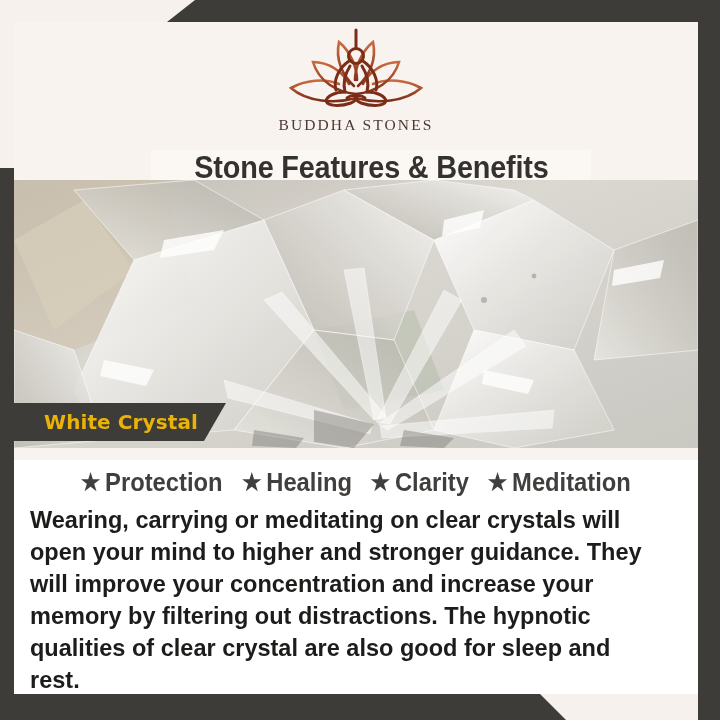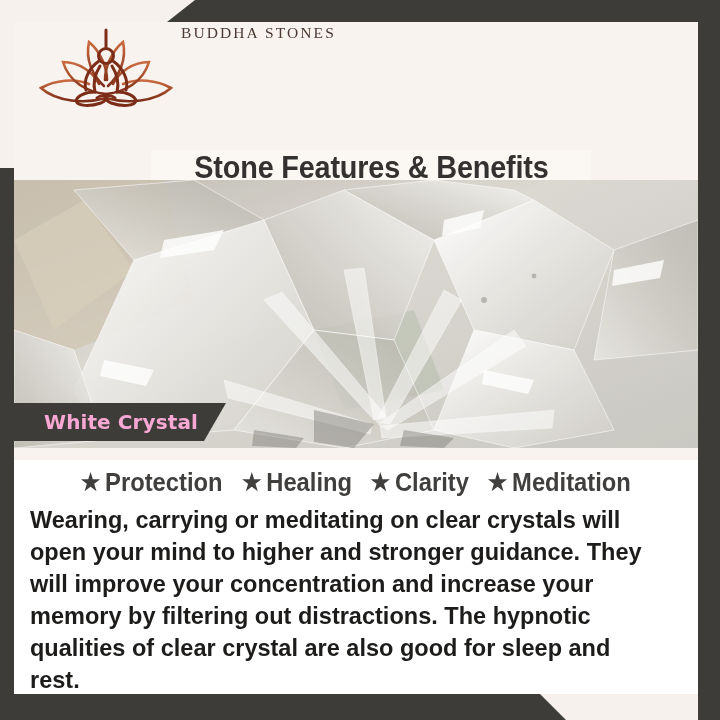--- a/index.html
+++ b/index.html
@@ -17,22 +17,22 @@
   .frame-left{position:absolute;left:0;top:168px;width:14px;height:552px;
       background:#3e3c39;}
   .frame-bottom{position:absolute;left:0;bottom:0;width:720px;height:26px;
       background:#3e3c39;
       clip-path:polygon(0 0,540px 0,566px 26px,0 26px);}
 
   
   .header{position:absolute;left:14px;top:22px;width:684px;height:158px;
       background:#f8f3ee;}
 
-  .logo-wrap{position:absolute;left:17px;top:0;width:684px;height:110px;
-      display:flex;flex-direction:row;align-items:flex-start;justify-content:flex-start;}
+  .logo-wrap{position:absolute;left:0;top:0;width:684px;height:110px;
+      display:flex;flex-direction:column;align-items:center;justify-content:flex-start;}
   .logo-mark{margin-top:6px;}
   .logo-word{margin-top:2px;font-family:"Liberation Serif",serif;
       font-size:15.5px;letter-spacing:2.1px;color:#4a3a33;font-weight:400;}
 
   
   .title-banner{position:absolute;left:137px;top:128px;width:440px;height:52px;
       background:#fbf7f3;display:flex;justify-content:center;}
   .title-text{font-family:"Liberation Sans Narrow","Liberation Sans",sans-serif;
       font-weight:700;font-size:31px;color:#333231;letter-spacing:-0.2px;
       transform:scaleX(.93);transform-origin:center;white-space:nowrap;}
@@ -40,21 +40,21 @@
   
   .photo{position:absolute;left:14px;top:180px;width:684px;height:268px;
       overflow:hidden;background:#cfcbc4;}
   .photo svg{display:block;width:684px;height:268px;}
 
   
   .badge{position:absolute;left:14px;top:403px;width:212px;height:38px;
       background:#3e3c39;
       clip-path:polygon(0 0,212px 0,190px 38px,0 38px);
       display:flex;align-items:center;}
-  .badge-text{margin-left:30px;color:#f9a8d4;font-weight:700;font-size:20px;
+  .badge-text{margin-left:30px;color:#eab308;font-weight:700;font-size:20px;
       font-family:"DejaVu Sans",sans-serif;letter-spacing:.1px;}
 
   
   .body-sect{position:absolute;left:14px;top:448px;width:684px;height:246px;
       background:#ffffff;}
   .cream-strip{position:absolute;left:0;top:0;width:684px;height:12px;
       background:#f8f3ee;}
 
   .benefits{position:absolute;left:0;top:20px;width:684px;
       display:flex;align-items:center;justify-content:center;

